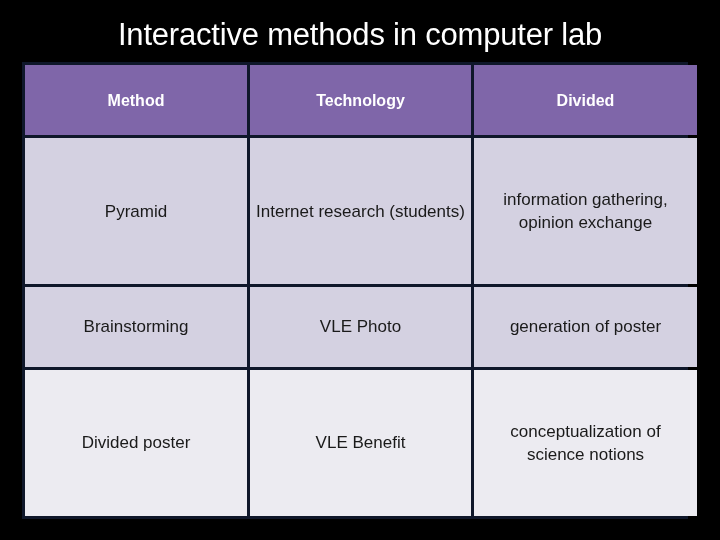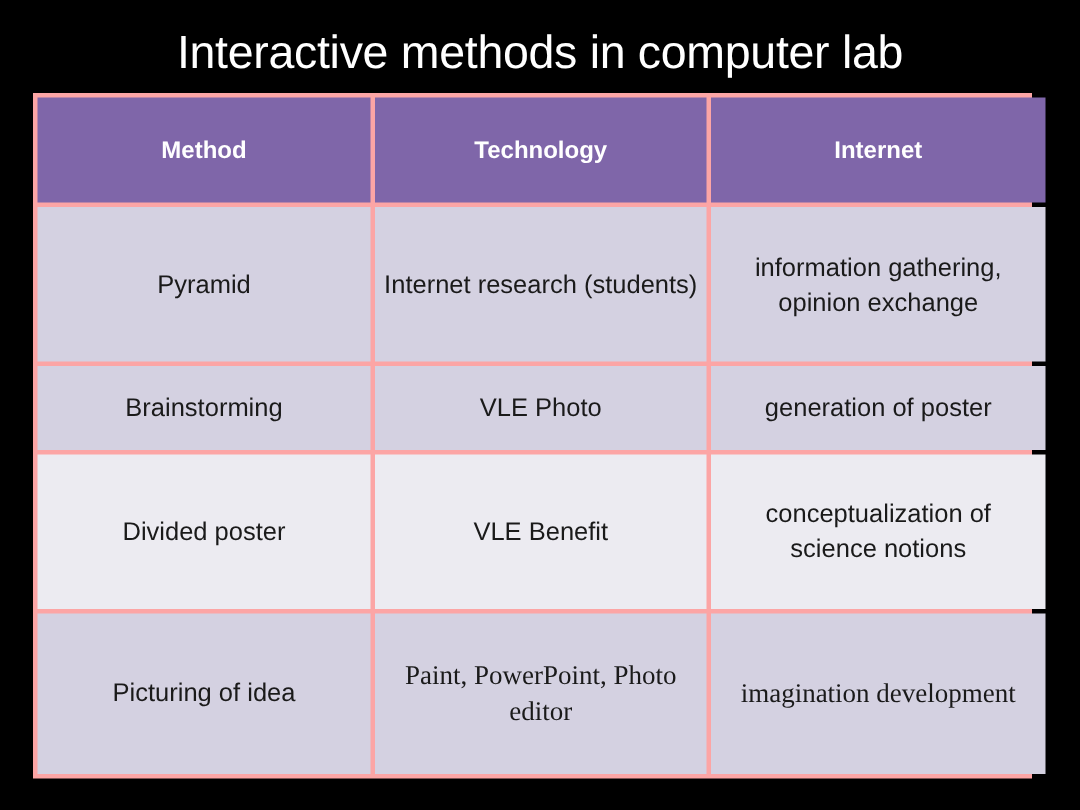--- a/index.html
+++ b/index.html
@@ -32,21 +32,21 @@
     letter-spacing: -0.2px;
     line-height: 36px;
     white-space: nowrap;
   }
   .table-wrap {
     position: absolute;
     left: 22px;
     top: 62px;
     width: 666px;
     height: 457px;
-    background: #fca5a5;
+    background: #0f172a;
   }
   table.data-table {
     border-collapse: separate;
     border-spacing: 3px;
     width: 666px;
     height: 457px;
     table-layout: fixed;
     margin: 0;
   }
   table.data-table th,
@@ -97,41 +97,36 @@
     <table class="data-table">
       <colgroup>
         <col class="c1">
         <col class="c2">
         <col class="c3">
       </colgroup>
       <thead>
         <tr>
           <th>Method</th>
           <th>Technology</th>
-          <th>Internet</th>
+          <th>Divided</th>
         </tr>
       </thead>
       <tbody>
         <tr class="row-shade">
           <td>Pyramid</td>
           <td>Internet research (students)</td>
           <td>information gathering, opinion exchange</td>
         </tr>
         <tr class="row-shade">
           <td>Brainstorming</td>
           <td>VLE Photo</td>
           <td>generation of poster</td>
         </tr>
         <tr class="row-light">
           <td>Divided poster</td>
           <td>VLE Benefit</td>
           <td>conceptualization of science notions</td>
         </tr>
-        <tr class="row-shade row-serif">
-          <td class="cell-sans">Picturing of idea</td>
-          <td>Paint, PowerPoint, Photo editor</td>
-          <td>imagination development</td>
-        </tr>
       </tbody>
     </table>
   </div>
 
 </div>
 
 </body></html>

